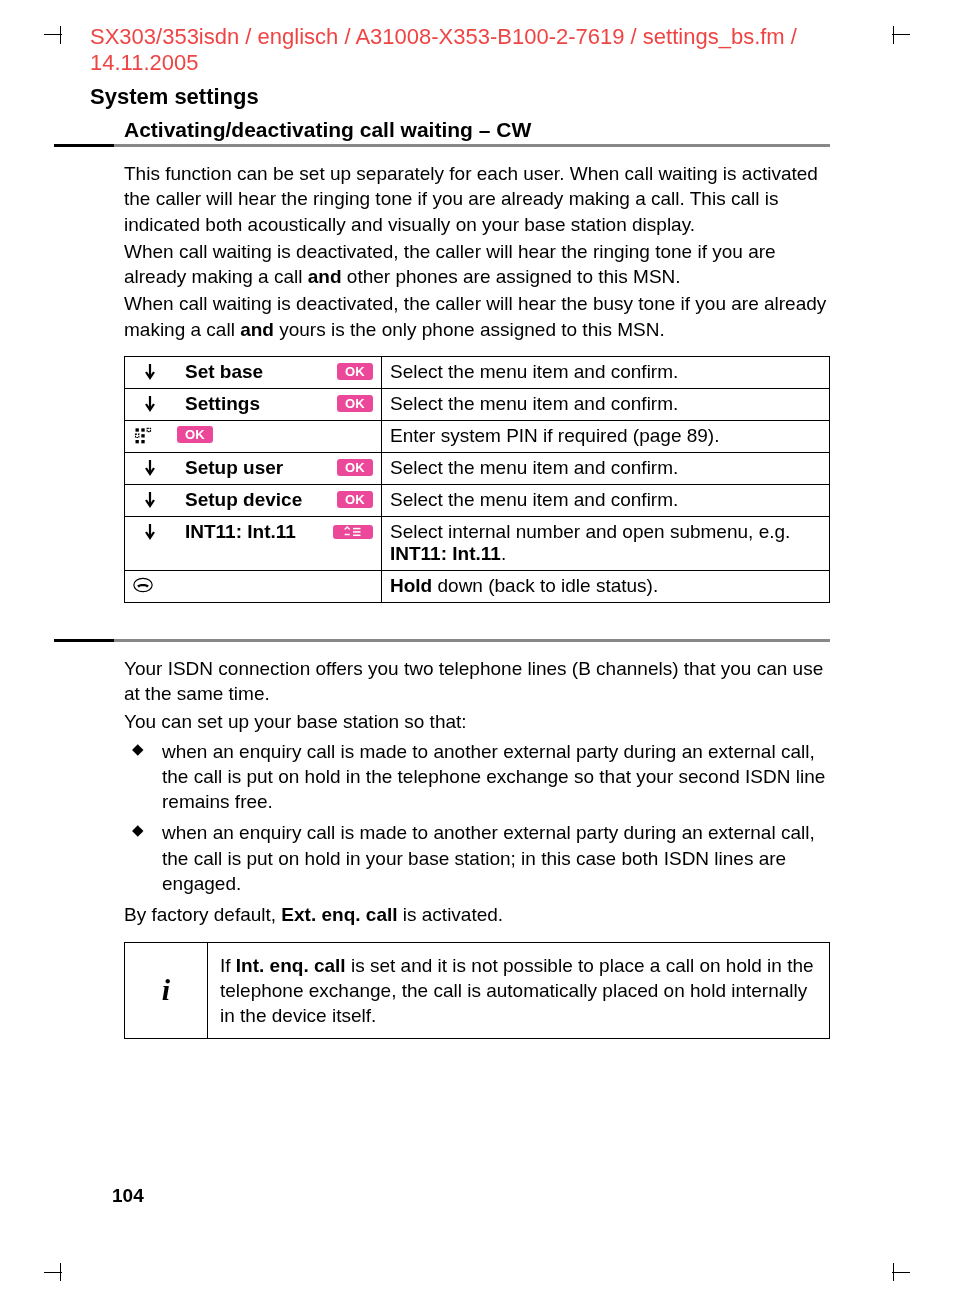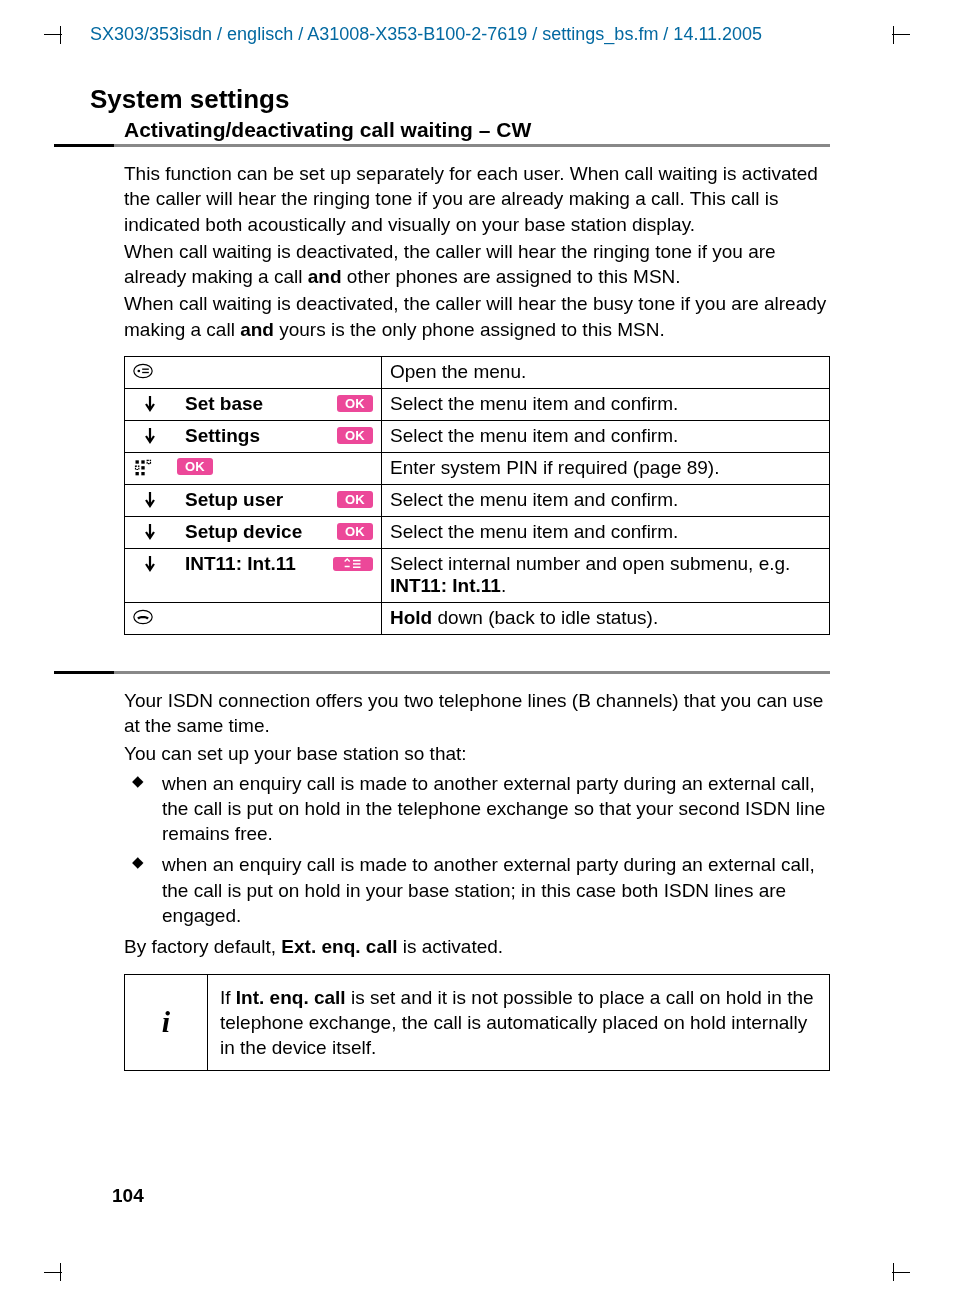--- a/index.html
+++ b/index.html
@@ -15,25 +15,25 @@
   .crop.tl-v { top:26px; left:60px; width:1px; height:18px; }
   .crop.tr-h { top:34px; right:44px; width:18px; height:1px; }
   .crop.tr-v { top:26px; right:60px; width:1px; height:18px; }
   .crop.bl-h { bottom:34px; left:44px; width:18px; height:1px; }
   .crop.bl-v { bottom:26px; left:60px; width:1px; height:18px; }
   .crop.br-h { bottom:34px; right:44px; width:18px; height:1px; }
   .crop.br-v { bottom:26px; right:60px; width:1px; height:18px; }
 
   .header-path {
     position:absolute; top:24px; left:90px; right:90px;
-    font-size:18px; color:#0369a1;
+    font-size:22px; color:#ef4444;
   }
   .section-header {
     position:absolute; top:84px; left:90px;
-    font-size:26px; font-weight:700;
+    font-size:22px; font-weight:700;
   }
   .content {
     position:absolute; top:118px; left:124px; right:124px;
   }
   h2.title {
     font-size:21px; font-weight:700; margin:0 0 2px 0;
   }
   .title-rule {
     height:3px; margin-bottom:14px; position:relative;
   }
@@ -108,33 +108,20 @@
   <p>This function can be set up separately for each user. When call waiting is activated the caller will hear the ringing tone if you are already making a call. This call is indicated both acoustically and visually on your base station display.</p>
   <p>
     <span>When call waiting is deactivated, the caller will hear the ringing tone if you are already making a call </span><span class="bold">and</span><span> other phones are assigned to this MSN.</span>
   </p>
   <p>
     <span>When call waiting is deactivated, the caller will hear the busy tone if you are already making a call </span><span class="bold">and</span><span> yours is the only phone assigned to this MSN.</span>
   </p>
 
   <table class="proc">
     <tbody>
-        <tr>
-      <td class="left">
-        <div class="cell-flex">
-          <svg class="ic" viewBox="0 0 24 24">
-                <ellipse cx="12" cy="12" rx="11" ry="8" fill="none" stroke="#000" stroke-width="1.4"></ellipse>
-                <circle cx="7" cy="12" r="1.6"></circle>
-                <rect x="11" y="9" width="8" height="1.6"></rect>
-                <rect x="11" y="13" width="8" height="1.6"></rect>
-              </svg>
-        </div>
-      </td>
-      <td>Open the menu.</td>
-    </tr>
     <tr>
       <td class="left">
         <div class="cell-flex">
           <svg class="arrow" viewBox="0 0 14 20">
                 <path d="M7 2v12M3 10l4 6 4-6" fill="none" stroke="#000" stroke-width="2.2"></path>
               </svg>
           <span class="label">Set base</span>
           <span class="badge">OK</span>
         </div>
       </td>

